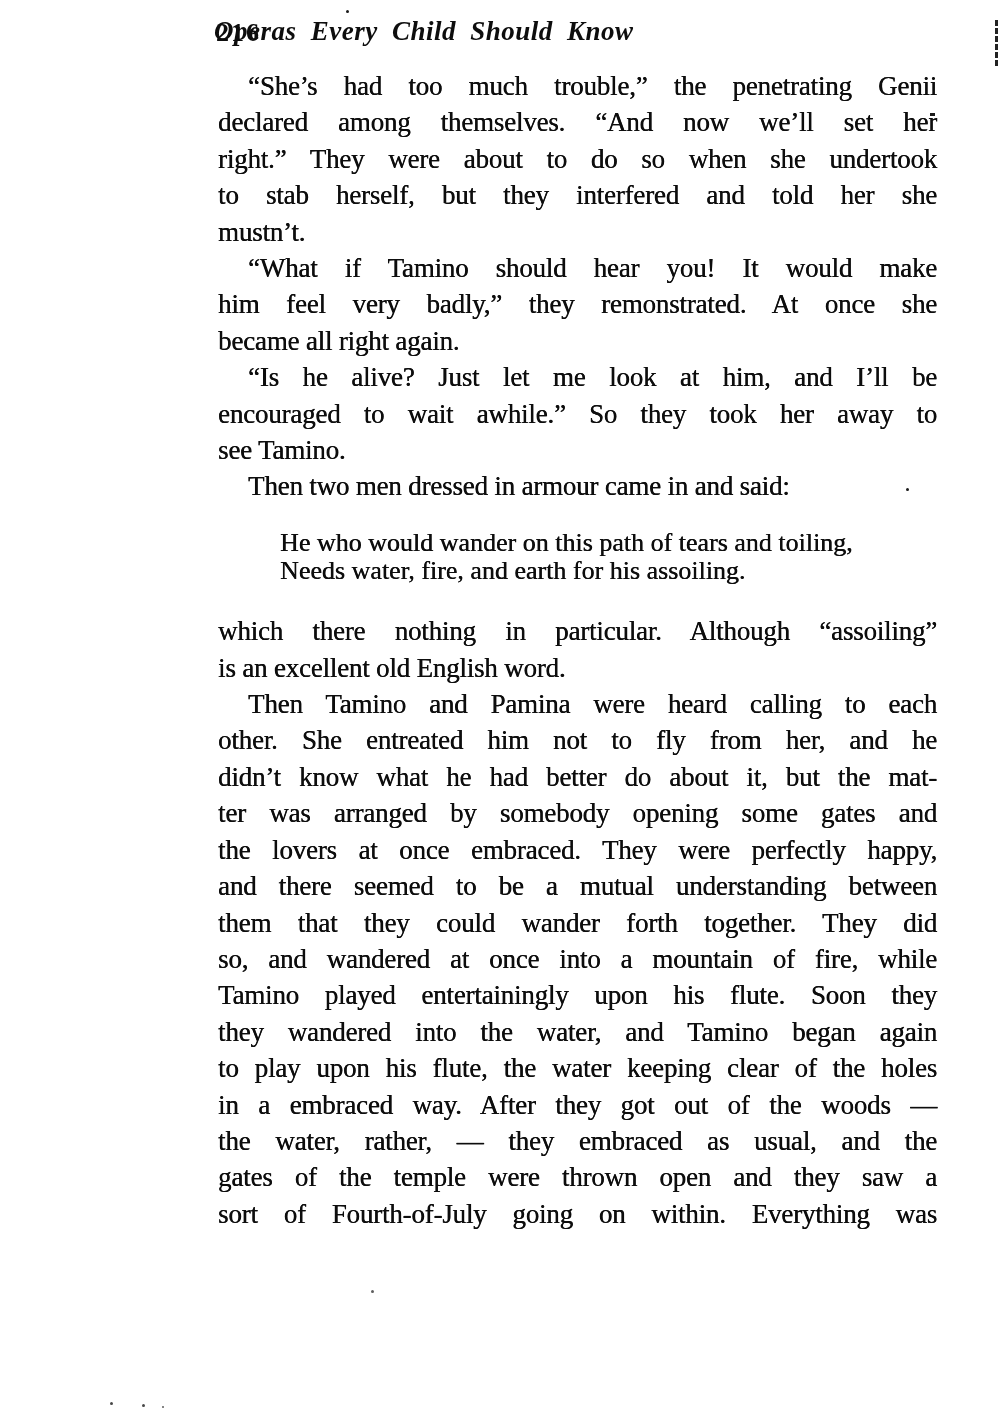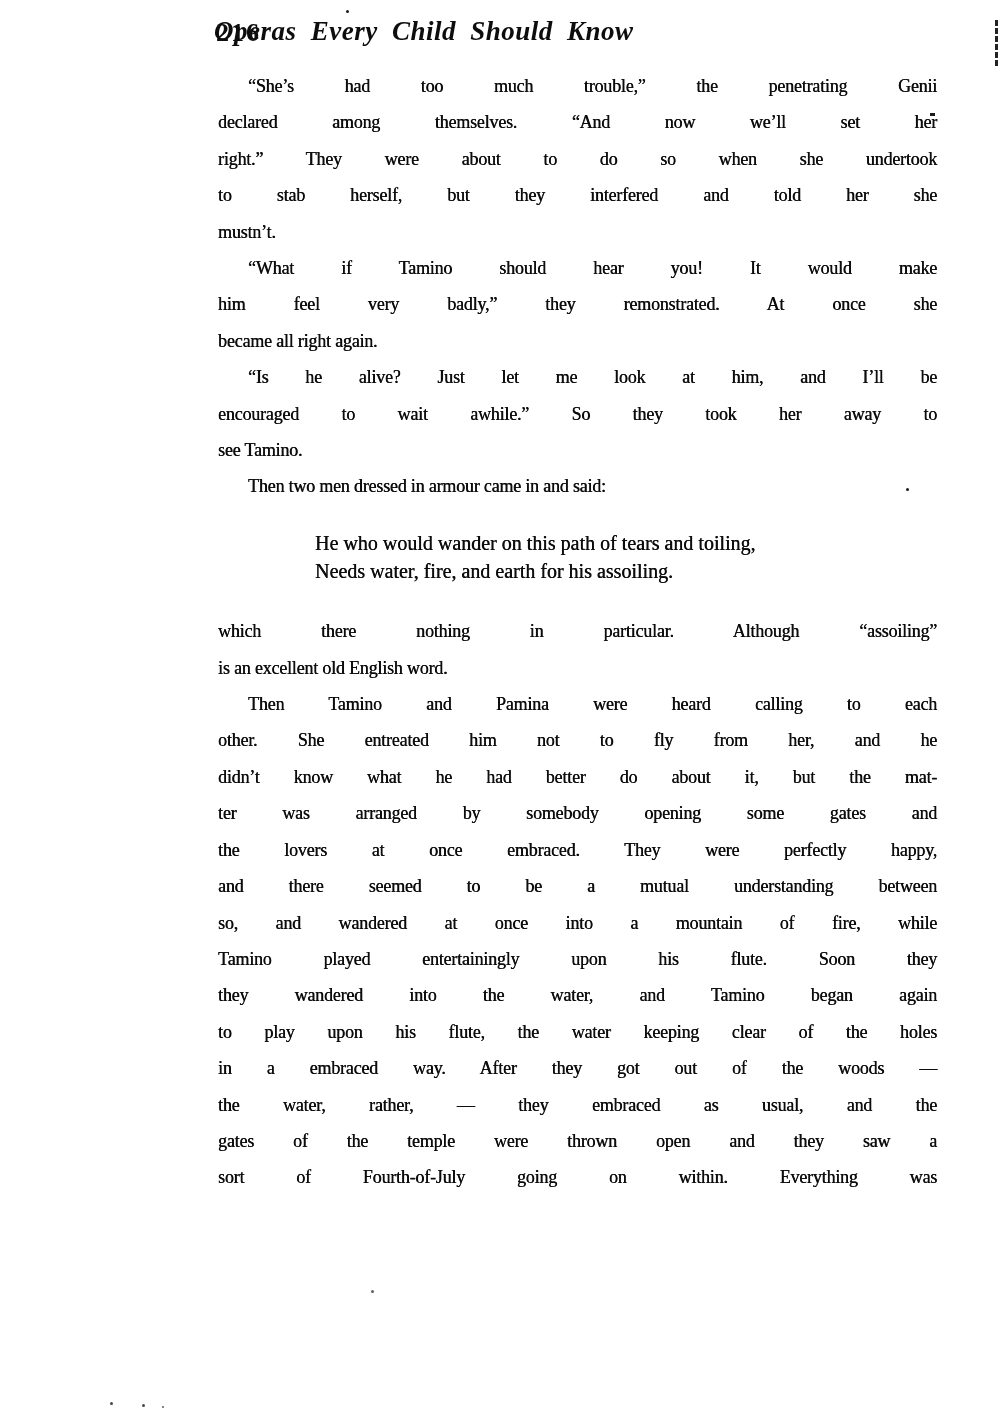--- a/index.html
+++ b/index.html
@@ -13,29 +13,29 @@
   
   .header{position:absolute;left:214px;top:12px;width:720px;height:44px;}
   .pagenum{position:absolute;left:2px;top:6px;font-size:26px;letter-spacing:2px;font-weight:600;}
   .booktitle{
     position:absolute;left:0;top:4px;width:100%;
     font-style:italic;font-size:27px;word-spacing:7px;letter-spacing:0.5px;font-weight:600;
   }
   
   .col{position:absolute;left:218px;top:68px;width:719px;}
   .ln{
-    font-size:18px;line-height:36.4px;letter-spacing:-0.2px;
+    font-size:27px;line-height:36.4px;letter-spacing:-0.2px;
     text-shadow:0.35px 0 0 currentColor;
     white-space:nowrap;
   }
   .j{text-align:justify;text-align-last:justify;white-space:normal;}
   .e{text-align:right;text-align-last:left;}
   .i{text-indent:30px;}
   .verse{margin-top:24.4px;margin-left:62px;}
-  .verse .ln{font-size:20px;line-height:28px;letter-spacing:0;margin-left:35px;}
+  .verse .ln{font-size:26px;line-height:28px;letter-spacing:0;}
   .p5{margin-top:28px;}
   
   .art{position:absolute;background:#1a1a1a;}
   .dash-edge{position:absolute;left:995px;top:20px;height:46px;width:0;
     border-left:3px dashed #222;background:none;}
   .dot{border-radius:50%;}
 </style>
 </head>
 <body>
 
@@ -82,20 +82,21 @@
       <div class="ln e">is an excellent old English word.</div>
     </div>
 
     <div>
       <div class="ln j i">Then Tamino and Pamina were heard calling to each</div>
       <div class="ln j">other. She entreated him not to fly from her, and he</div>
       <div class="ln j">didn’t know what he had better do about it, but the mat-</div>
       <div class="ln j">ter was arranged by somebody opening some gates and</div>
       <div class="ln j">the lovers at once embraced. They were perfectly happy,</div>
       <div class="ln j">and there seemed to be a mutual understanding between</div>
+      <div class="ln j">them that they could wander forth together. They did</div>
       <div class="ln j">so, and wandered at once into a mountain of fire, while</div>
       <div class="ln j">Tamino played entertainingly upon his flute. Soon they</div>
       <div class="ln j">they wandered into the water, and Tamino began again</div>
       <div class="ln j">to play upon his flute, the water keeping clear of the holes</div>
       <div class="ln j">in a embraced way. After they got out of the woods —</div>
       <div class="ln j">the water, rather, — they embraced as usual, and the</div>
       <div class="ln j">gates of the temple were thrown open and they saw a</div>
       <div class="ln j">sort of Fourth-of-July going on within. Everything was</div>
     </div>
 

